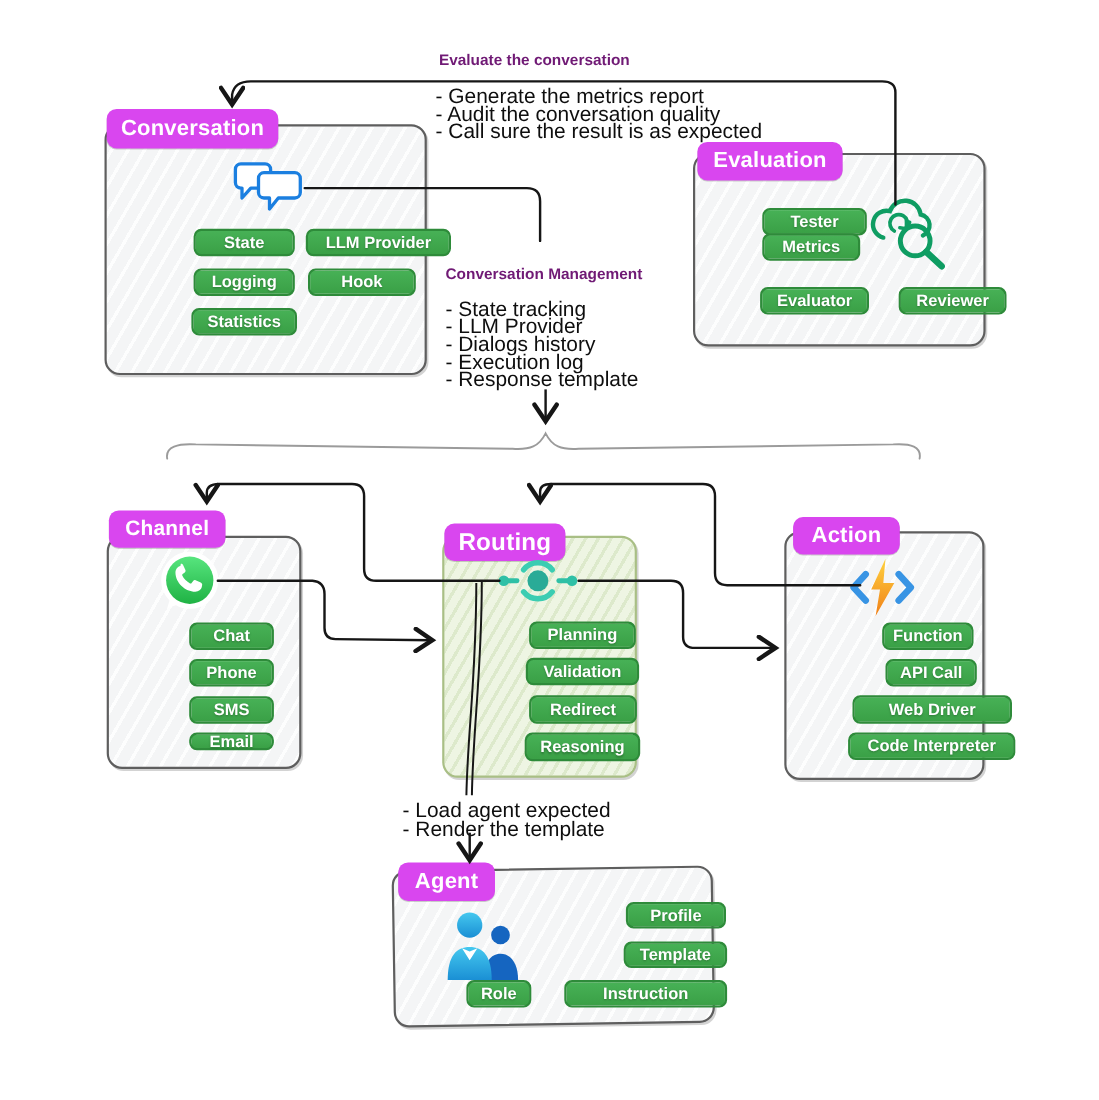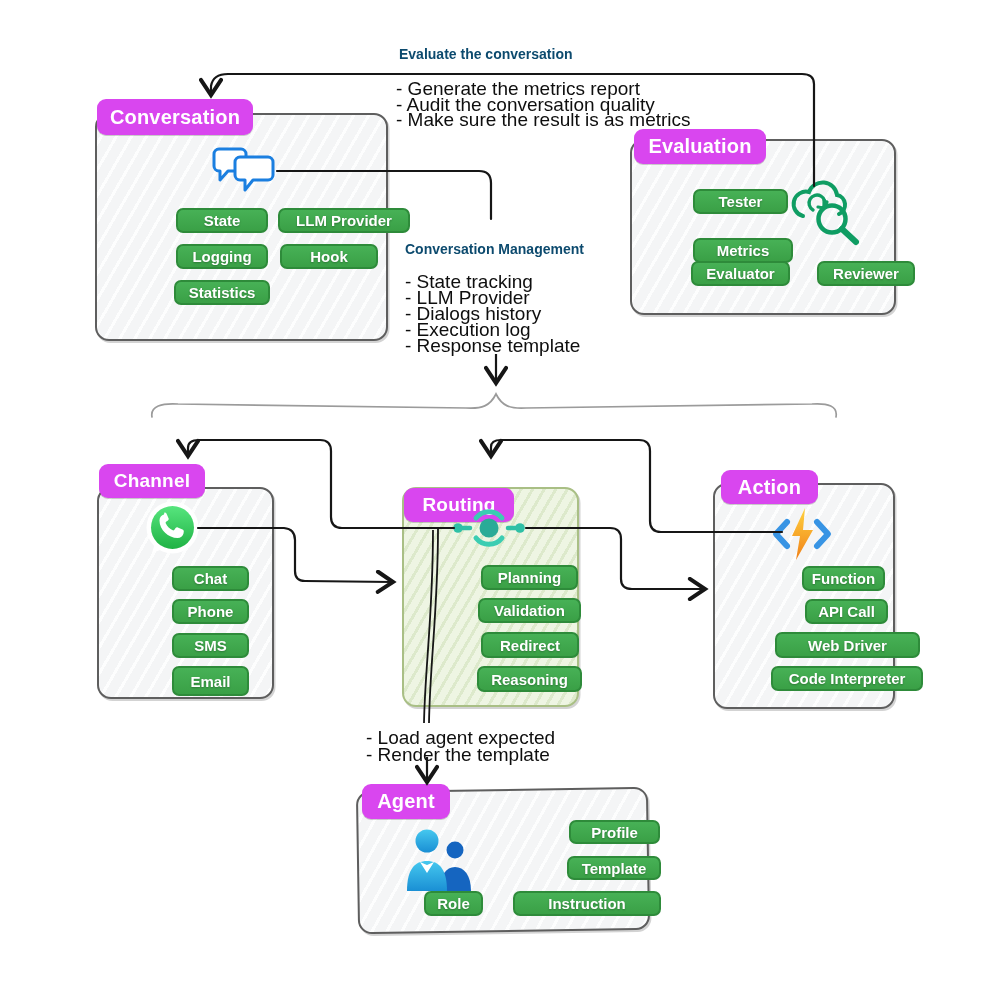--- a/index.html
+++ b/index.html
@@ -12,34 +12,34 @@
   .box.greenbg{background:#eef5e3;border-color:#a9bf85;
        background-image:repeating-linear-gradient(120deg,rgba(176,203,142,.28) 0 3px,rgba(255,255,255,0) 3px 10px);}
   .hdr{position:absolute;background:#d946ef;color:#fff;font-weight:bold;
        display:flex;align-items:center;justify-content:center;border-radius:9px;
        z-index:3;font-size:20px;letter-spacing:.2px;box-shadow:0 1px 0 rgba(0,0,0,.18);}
   .pill{position:absolute;background:linear-gradient(#47b156,#3aa046);
         border:2px solid #2e8b3a;border-radius:7px;color:#fff;font-weight:bold;
         font-size:15px;display:flex;align-items:center;justify-content:center;
         z-index:3;text-shadow:0 1px 2px rgba(0,0,0,.28);box-sizing:border-box;white-space:nowrap;margin-left:40px;}
   .note{position:absolute;font-size:19px;color:#0e0e0e;line-height:15.5px;white-space:nowrap;z-index:2;}
-  .note-title{position:absolute;font-size:14px;font-weight:bold;color:#0c4a6e;white-space:nowrap;z-index:2;}
+  .note-title{position:absolute;font-size:14px;font-weight:bold;color:#701a75;white-space:nowrap;z-index:2;}
   .icon{position:absolute;z-index:3;}
   svg.wires{position:absolute;left:0;top:0;z-index:4;pointer-events:none;}
 </style>
 </head>
 <body>
 
 <div class="canvas">
 
   <div class="note-title" style="left:399px;top:46px">Evaluate the conversation</div>
   <div class="note" style="left:396px;top:81px">
     <div>- Generate the metrics report</div>
     <div>- Audit the conversation quality</div>
-    <div>- Make sure the result is as metrics</div>
+    <div>- Call sure the result is as expected</div>
   </div>
 
   <div class="note-title" style="left:405px;top:241px">Conversation Management</div>
   <div class="note" style="left:405px;top:274px;line-height:16px">
     <div>- State tracking</div>
     <div>- LLM Provider</div>
     <div>- Dialogs history</div>
     <div>- Execution log</div>
     <div>- Response template</div>
   </div>
@@ -64,45 +64,45 @@
   <div class="box" style="left:630px;top:139px;width:266px;height:176px"></div>
   <div class="hdr" style="left:634px;top:129px;width:132px;height:35px">Evaluation</div>
   <svg class="icon" style="left:786px;top:175px" width="80" height="74" viewBox="0 0 80 74">
     <path d="M17 41 A11.5 11.5 0 1 1 23 17 A14.5 14.5 0 0 1 51 20 A10 10 0 0 1 53 39" fill="none" stroke="#0f9d63" stroke-width="4" stroke-linecap="round"></path>
     <path d="M27 35 a8 8 0 1 1 11 -3" fill="none" stroke="#0f9d63" stroke-width="3.4" stroke-linecap="round"></path>
     <path d="M38 25 l0 8 M38 33 l-6 -1 M38 33 l3 -6" fill="none" stroke="#0f9d63" stroke-width="3.2" stroke-linecap="round" stroke-linejoin="round"></path>
     <circle cx="46" cy="44" r="13.5" fill="none" stroke="#0f9d63" stroke-width="4.5"></circle>
     <path d="M56 54 L70 67" stroke="#0f9d63" stroke-width="6" stroke-linecap="round"></path>
   </svg>
   <div class="pill" style="left:653px;top:189px;width:95px;height:25px">Tester</div>
-  <div class="pill" style="left:653px;top:238px;width:100px;height:25px">Metrics</div>
+  <div class="pill" style="left:653px;top:212px;width:89px;height:25px">Metrics</div>
   <div class="pill" style="left:651px;top:261px;width:99px;height:25px">Evaluator</div>
   <div class="pill" style="left:777px;top:261px;width:98px;height:25px">Reviewer</div>
 
   <div class="box" style="left:97px;top:487px;width:177px;height:212px"></div>
   <div class="hdr" style="left:99px;top:464px;width:106px;height:34px;font-size:19px">Channel</div>
   <svg class="icon" style="left:145px;top:501px" width="55" height="55" viewBox="0 0 55 55">
     <defs>
       <linearGradient id="wag" x1="0" y1="0" x2="0" y2="1">
         <stop offset="0" stop-color="#57e57e"></stop>
           <stop offset="1" stop-color="#1fb244"></stop>
       </linearGradient>
     </defs>
     <circle cx="27.5" cy="26.5" r="26" fill="#fff"></circle>
     <path d="M10 42 L7 52 L18 48 Z" fill="#fff"></path>
     <circle cx="27.5" cy="26.5" r="21.5" fill="url(#wag)"></circle>
     <path d="M19 13.5 c-2.5 0.5 -4.5 3 -4.5 6 c0 9.5 9 17.5 18 17.5 c3 0 5.5 -2 6 -4.5 l0.3 -2 c0 -0.8 -0.5 -1.5 -1.3 -1.9 l-4.7 -2.1 c-0.8 -0.35 -1.7 -0.1 -2.2 0.6 l-1.4 1.9 c-0.3 0.45 -0.9 0.6 -1.4 0.35 c-3.1 -1.5 -5.6 -4 -7.1 -7.1 c-0.25 -0.5 -0.1 -1.1 0.35 -1.4 l1.9 -1.4 c0.7 -0.5 0.95 -1.4 0.6 -2.2 l-2.1 -4.7 c-0.4 -0.8 -1.2 -1.25 -2.05 -1.05 z" fill="#fff"></path>
   </svg>
   <div class="pill" style="left:132px;top:566px;width:77px;height:25px">Chat</div>
   <div class="pill" style="left:132px;top:599px;width:77px;height:25px">Phone</div>
   <div class="pill" style="left:132px;top:633px;width:77px;height:25px">SMS</div>
-  <div class="pill" style="left:132px;top:666px;width:77px;height:30px">Email</div>
+  <div class="pill" style="left:132px;top:666px;width:77px;height:16px">Email</div>
 
   <div class="box greenbg" style="left:402px;top:487px;width:177px;height:220px"></div>
-  <div class="hdr" style="left:404px;top:488px;width:110px;height:34px;font-size:19px">Routing</div>
+  <div class="hdr" style="left:404px;top:476px;width:110px;height:34px;font-size:22px">Routing</div>
   <svg class="icon" style="left:451px;top:504px" width="76" height="48" viewBox="0 0 76 48">
     <path d="M7 24 L19 24" stroke="#2fc0a6" stroke-width="4.5" stroke-linecap="round"></path>
     <path d="M57 24 L69 24" stroke="#2fc0a6" stroke-width="4.5" stroke-linecap="round"></path>
     <circle cx="7" cy="24" r="4.8" fill="#2fc0a6"></circle>
     <circle cx="69" cy="24" r="4.8" fill="#2fc0a6"></circle>
     <path d="M25 14 A16.5 16.5 0 0 1 51 14" fill="none" stroke="#3bcdb2" stroke-width="5" stroke-linecap="round"></path>
     <path d="M51 34 A16.5 16.5 0 0 1 25 34" fill="none" stroke="#3bcdb2" stroke-width="5" stroke-linecap="round"></path>
     <circle cx="38" cy="24" r="9.5" fill="#2aab97"></circle>
   </svg>
   <div class="pill" style="left:441px;top:565px;width:97px;height:25px">Planning</div>

